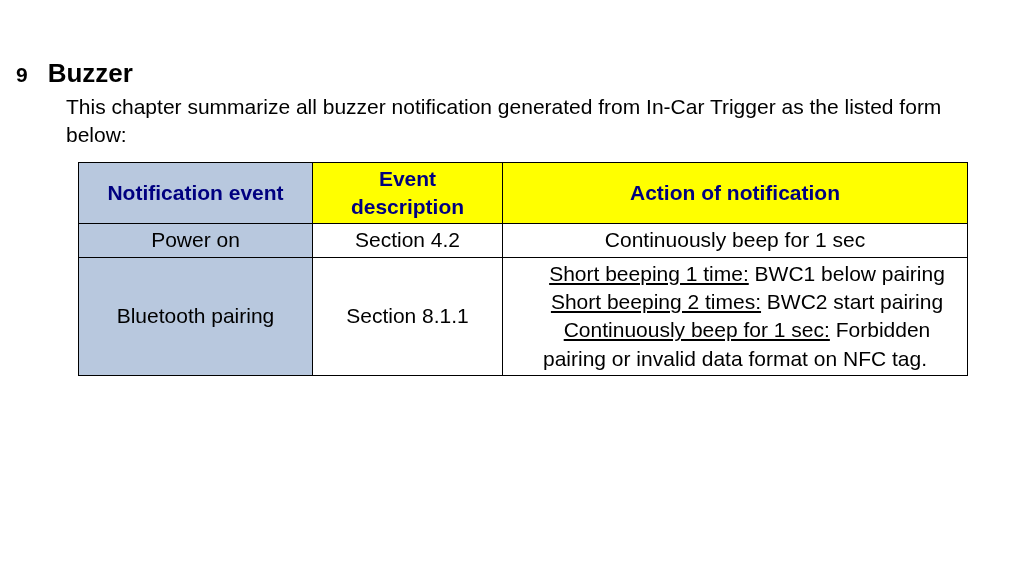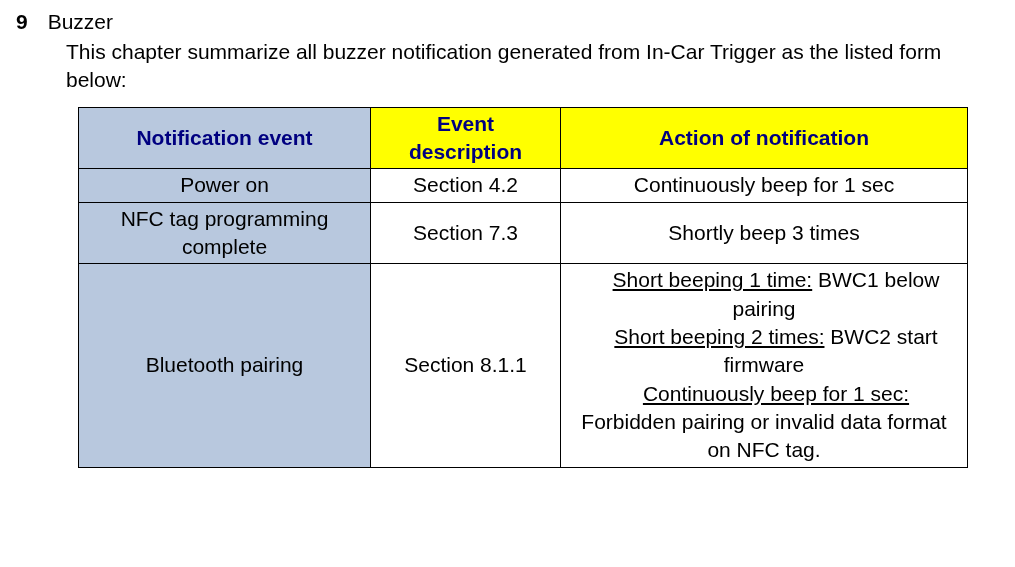--- a/index.html
+++ b/index.html
@@ -17,23 +17,24 @@
       align-items: baseline;
       gap: 20px;
       margin-left: 0;
     }
     .section-number {
       font-weight: 900;
       font-family: Arial, sans-serif;
       font-size: 21px;
     }
     .section-title {
-      font-weight: 400;
+      font-weight: 700;
       font-family: Arial, sans-serif;
-      font-size: 21px;
+      font-size: 26px;
+      margin-top: 48px;
     }
     .intro {
       margin: 4px 0 12px 50px;
       font-size: 21px;
       line-height: 1.35;
     }
     table {
       margin-left: 62px;
       border-collapse: collapse;
       width: 890px;
@@ -45,21 +46,21 @@
       vertical-align: middle;
       line-height: 1.35;
       text-align: center;
     }
     th {
       background: #ffff00;
       color: #000080;
       font-weight: 700;
       text-align: center;
     }
-    .c-event { width: 292px; background: #b8c8de; }
+    .c-event { width: 234px; background: #b8c8de; }
     .c-desc  { width: 190px; text-align: center; }
     .c-action{ }
     .u { text-decoration: underline; margin-left: 24px; }
   </style>
 </head>
 <body>
 
 <div class="section-head">
   <span class="section-number">9</span>
   <span class="section-title">Buzzer</span>
@@ -75,27 +76,22 @@
       <th class="c-action">Action of notification</th>
     </tr>
   </thead>
   <tbody>
     <tr>
       <td class="c-event">Power on</td>
       <td class="c-desc">Section 4.2</td>
       <td class="c-action">Continuously beep for 1 sec</td>
     </tr>
     <tr>
-      <td class="c-event">NFC tag programming complete</td>
-      <td class="c-desc">Section 7.3</td>
-      <td class="c-action">Shortly beep 3 times</td>
-    </tr>
-    <tr>
       <td class="c-event">Bluetooth pairing</td>
       <td class="c-desc">Section 8.1.1</td>
       <td class="c-action">
         <span class="u">Short beeping 1 time:</span><span> BWC1 below pairing</span><br>
-        <span class="u">Short beeping 2 times:</span><span> BWC2 start firmware</span><br>
+        <span class="u">Short beeping 2 times:</span><span> BWC2 start pairing</span><br>
         <span class="u">Continuously beep for 1 sec:</span><span> Forbidden pairing or invalid data format on NFC tag.</span>
       </td>
     </tr>
   </tbody>
 </table>
 
 </body></html>

